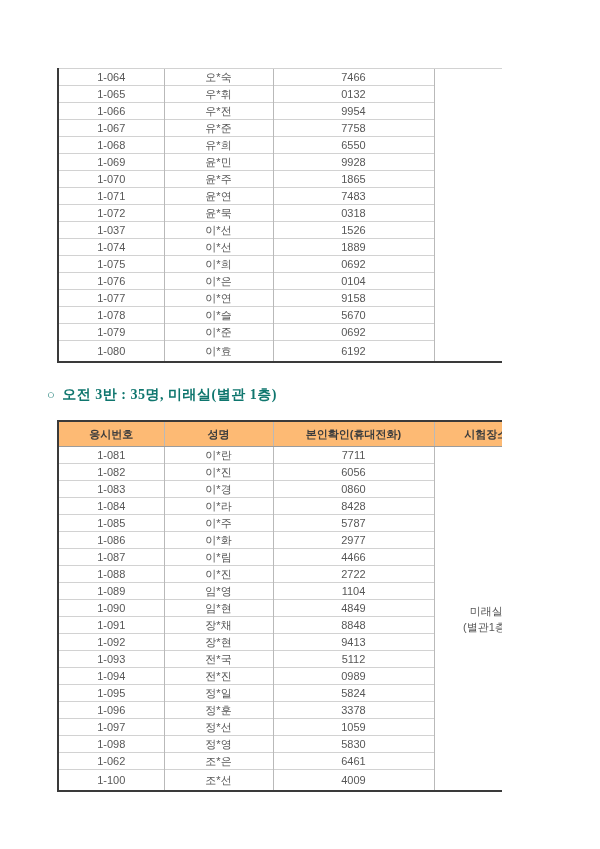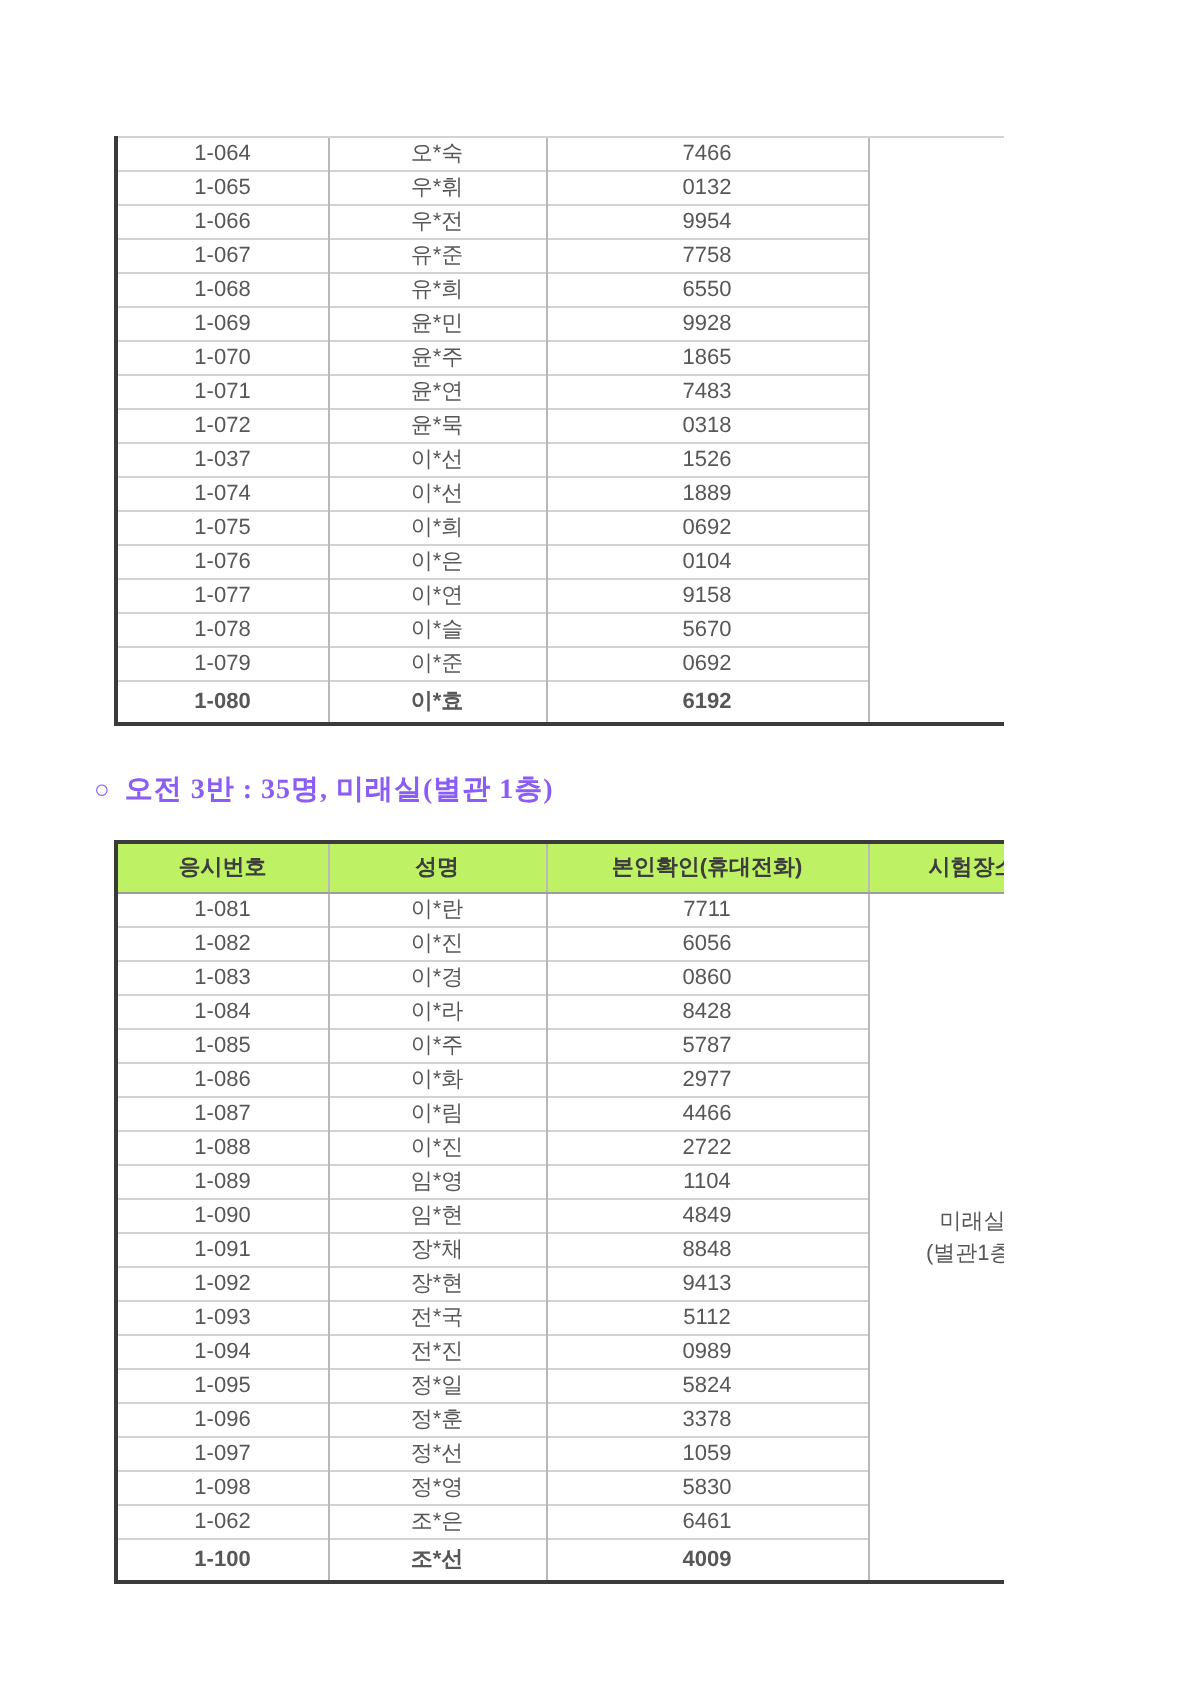--- a/index.html
+++ b/index.html
@@ -23,48 +23,48 @@
     height:16px; line-height:16px;
     padding:0;
     text-align:center;
     font-size:11px;
     color:#575757;
     border-top:1px solid #d2d2d2;
     border-left:1px solid #b9b9b9;
     overflow:hidden; white-space:nowrap;
   }
   table.roster tr td:first-child { border-left:none; }
-  table.roster tbody tr:last-child td { height:20px;font-weight:bold; }
+  table.roster tbody tr:last-child td { height:20px; }
   table.roster th {
     height:24px; line-height:24px;
     padding:0;
     text-align:center;
     font-size:11px; font-weight:bold;
     color:#3d3d3d;
-    background:#bef264;
+    background:#fdba74;
     border-left:1px solid #b9b9b9;
     border-bottom:1px solid #9c9c9c;
     white-space:nowrap;
   }
   table.roster th:first-child { border-left:none; }
   td.venue-cell {
     vertical-align:middle;
     font-size:11px;
     color:#575757;
     line-height:26px;
     border-left:1px solid #b9b9b9;
     border-radius:19px;
   }
   .section-heading {
     position:absolute;
     left:47px; top:386px;
     font-family:"Liberation Serif", serif;
     font-weight:bold;
     font-size:14px;
-    color:#8b5cf6;
+    color:#0f766e;
     letter-spacing:0.5px;
     white-space:nowrap;
   }
   .section-heading .bullet { margin-right:7px; font-size:13px; }
 </style>
 </head>
 <body>
 
 <div class="page">
 

